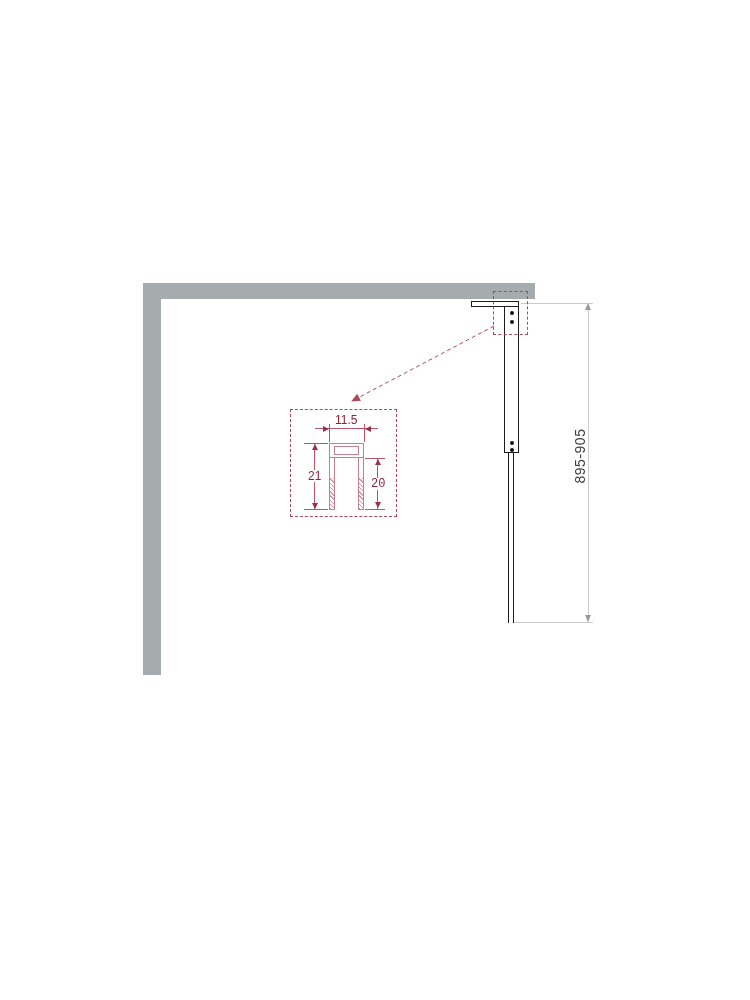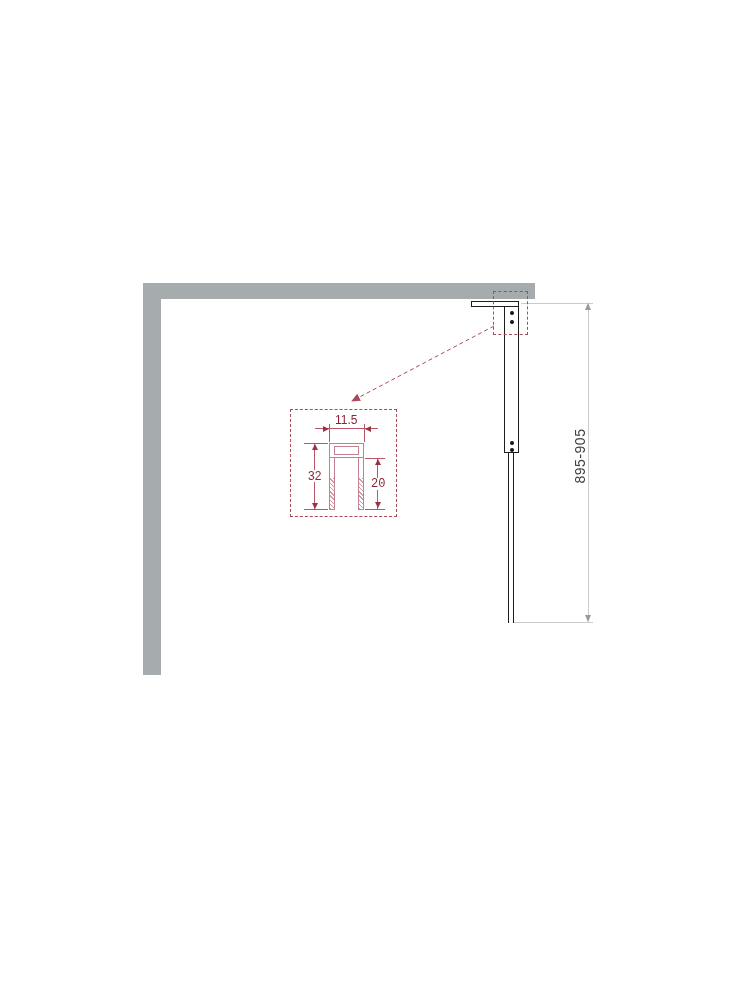--- a/index.html
+++ b/index.html
@@ -88,21 +88,21 @@
   <div class="abs pinkline" style="left:329px;top:424px;width:1px;height:18px;"></div>
   <div class="abs pinkline" style="left:364px;top:424px;width:1px;height:18px;"></div>
   <div class="abs rarrow-right" style="left:323px;top:426px;"></div>
   <div class="abs rarrow-left" style="left:365px;top:426px;"></div>
 
   <div class="abs pinkline" style="left:304px;top:443px;width:24px;height:1px;"></div>
   <div class="abs pinkline" style="left:304px;top:509px;width:24px;height:1px;"></div>
   <div class="abs pinkline" style="left:314px;top:443px;width:1px;height:67px;"></div>
   <div class="abs rarrow-up" style="left:312px;top:444px;"></div>
   <div class="abs rarrow-down" style="left:312px;top:503px;"></div>
-  <div class="abs dim-red-label" style="left:306px;top:470px;">32</div>
+  <div class="abs dim-red-label" style="left:306px;top:470px;">21</div>
 
   <div class="abs pinkline" style="left:365px;top:458px;width:20px;height:1px;"></div>
   <div class="abs pinkline" style="left:365px;top:509px;width:20px;height:1px;"></div>
   <div class="abs pinkline" style="left:377px;top:458px;width:1px;height:51px;"></div>
   <div class="abs rarrow-up" style="left:375px;top:459px;"></div>
   <div class="abs rarrow-down" style="left:375px;top:502px;"></div>
   <div class="abs dim-red-label" style="left:369px;top:478px;font-family:Liberation Mono, monospace;">20</div>
 
 </div>
 

